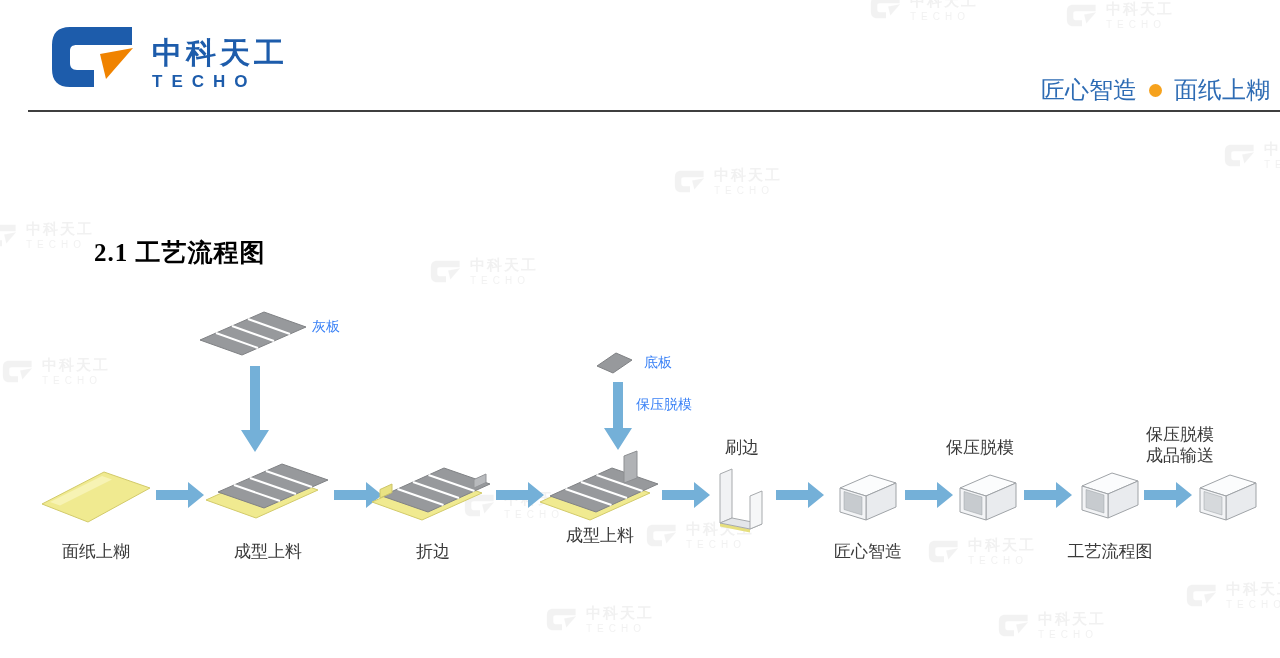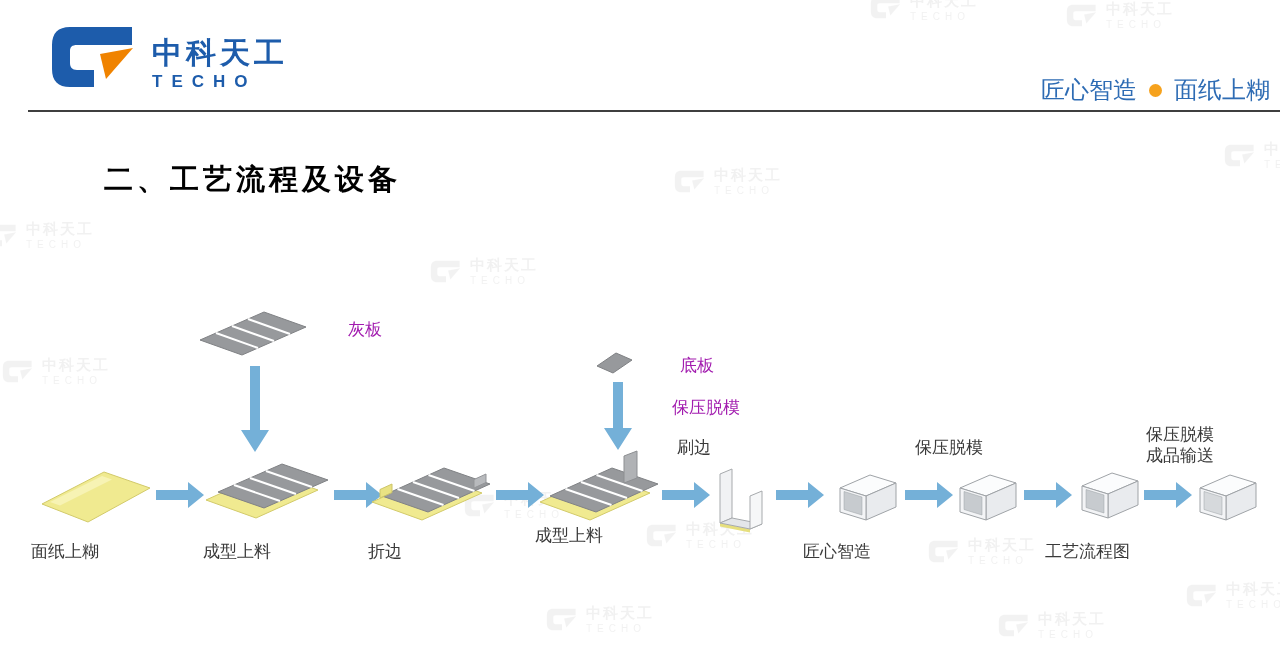--- a/index.html
+++ b/index.html
@@ -15,22 +15,22 @@
   .dot{width:13px;height:13px;border-radius:50%;background:#f6a21d;display:inline-block;}
   .divider{position:absolute;top:110px;left:28px;right:0;height:2px;background:#3f3f3f;}
 
   
   .title1{position:absolute;left:104px;top:160px;margin:0;font-size:29px;font-weight:bold;color:#000;
           font-family:"Liberation Serif",serif;letter-spacing:4px;}
   .title2{position:absolute;left:94px;top:236px;margin:0;font-size:25px;font-weight:bold;color:#000;
           font-family:"Liberation Serif",serif;letter-spacing:1px;}
 
   
-  .label{position:absolute;font-size:17px;color:#a21caf;white-space:nowrap;margin-left:36px;}
-  .label-c{position:absolute;width:130px;font-size:17px;color:#3a3a3a;white-space:nowrap;}
+  .label{position:absolute;font-size:14px;color:#3b82f6;white-space:nowrap;}
+  .label-c{position:absolute;width:130px;text-align:center;font-size:17px;color:#3a3a3a;white-space:nowrap;}
   .label-c2{position:absolute;width:130px;text-align:center;font-size:17px;color:#3a3a3a;line-height:21px;}
 
   
   .wm{position:absolute;opacity:.07;display:flex;align-items:center;gap:6px;color:#444;}
   .wm svg{width:36px;height:29px;--lg-main:#555;--lg-accent:#555;flex:0 0 auto;}
   .wm-cn{font-size:15px;font-weight:bold;letter-spacing:2px;white-space:nowrap;}
   .wm-en{font-size:10px;letter-spacing:5px;white-space:nowrap;}
 </style>
 </head>
 <body>
@@ -173,21 +173,21 @@
       <div class="brand-en">TECHO</div>
     </div>
     <div class="slogan">
       <span>匠心智造</span>
       <span class="dot"></span>
       <span>面纸上糊</span>
     </div>
     <div class="divider"></div>
   </div>
 
-  <div class="title1">二、工艺流程及设备</div>
+  <div class="title2">2.1 工艺流程图</div>
 
   <svg class="abs" style="left:198px;top:310px" width="110" height="48" viewBox="0 0 110 48">
     <polygon points="2,30 66,2 108,17 44,45" fill="#97999c" stroke="#808285" stroke-width="1"></polygon>
     <path d="M18,23 L60,38 M34,16 L76,31 M50,9 L92,24" stroke="#ffffff" stroke-width="2" fill="none"></path>
   </svg>
   <div class="label" style="left:312px;top:318px">灰板</div>
 
   <svg class="abs" style="left:241px;top:366px" width="28" height="86" viewBox="0 0 28 86">
     <polygon points="9,0 19,0 19,64 28,64 14,86 0,64 9,64" fill="#74b0d8"></polygon>
   </svg>

